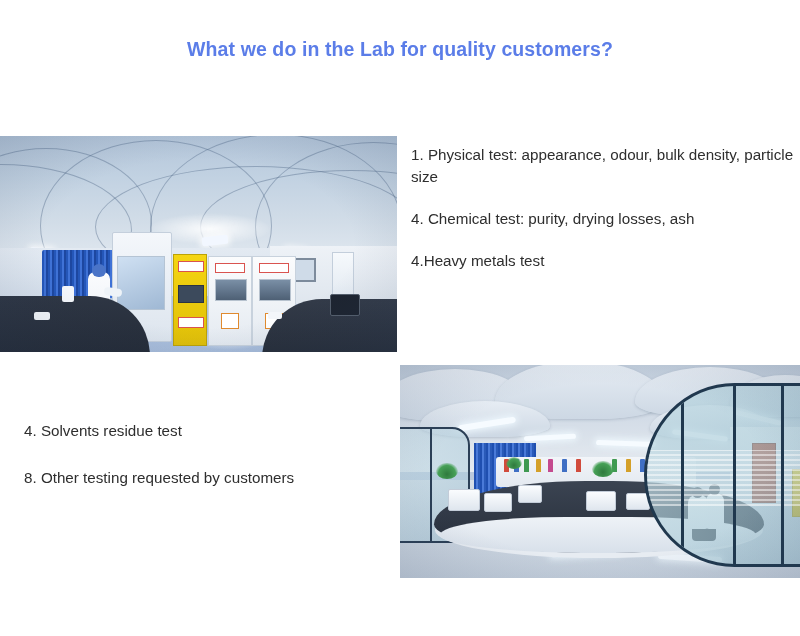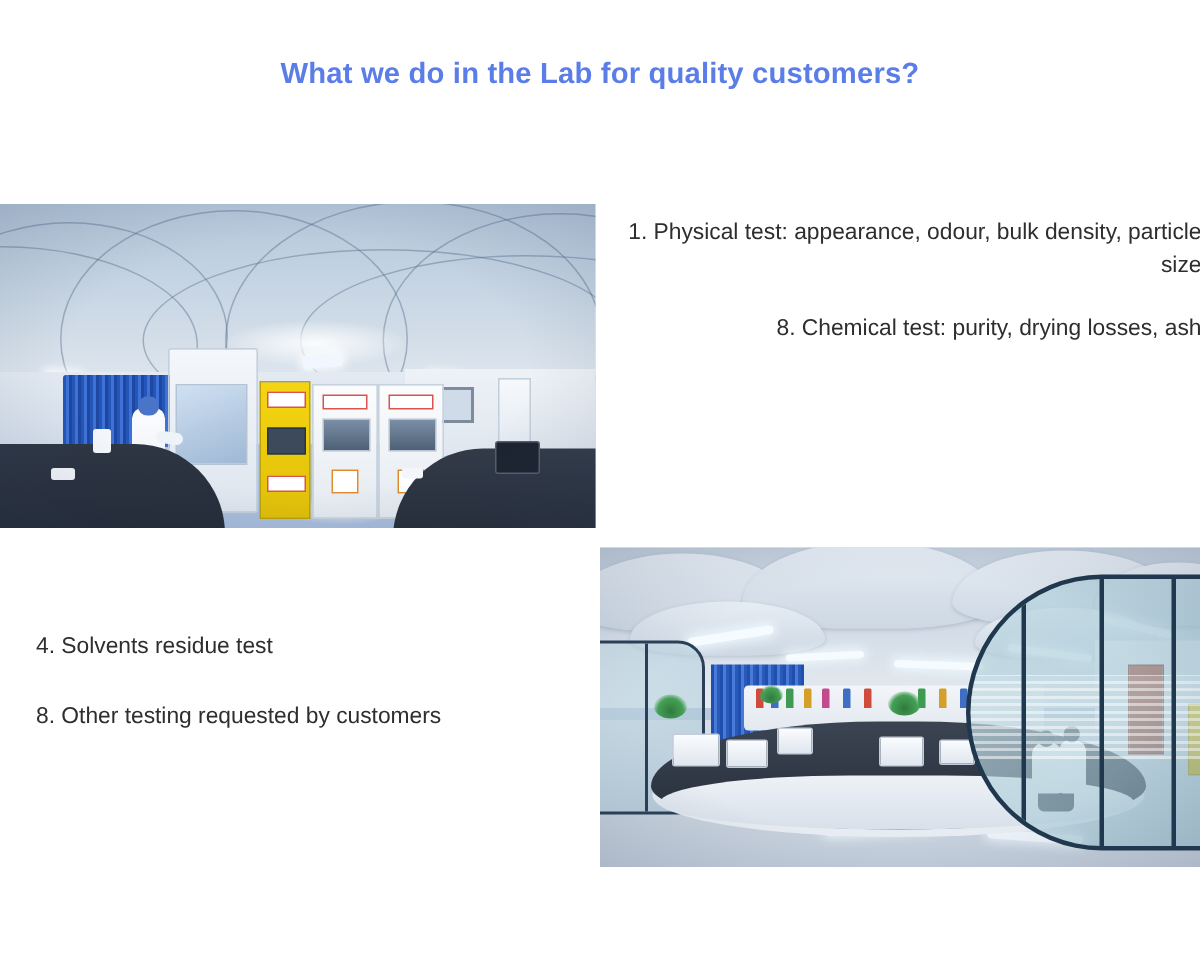--- a/index.html
+++ b/index.html
@@ -43,21 +43,21 @@
     width: 390px;
   }
   #list-bottom-left {
     left: 24px;
     top: 420px;
     width: 372px;
   }
   .list-item {
     margin: 0 0 19px 0;
   }
-  #list-top-right .list-item { margin-bottom: 20px; text-align: right; }
+  #list-top-right .list-item { margin-bottom: 20px; }
   #list-top-right .list-item:first-child { margin-bottom: 21px; }
   #list-bottom-left .list-item { margin-bottom: 25px; }
   .list-item:last-child { margin-bottom: 0; }
 
   
   .photo {
     position: absolute;
     overflow: hidden;
     background: #b9c8dc;
   }
@@ -493,21 +493,22 @@
     <div class="bench-item b2"></div>
     <div class="bench-item b3"></div>
     <div class="monitor"></div>
 
     <div class="vignette"></div>
   </div>
 </div>
 
 <div class="text-block" id="list-top-right">
   <p class="list-item">1. Physical test: appearance, odour, bulk density, particle size</p>
-  <p class="list-item">8. Chemical test: purity, drying losses, ash</p>
+  <p class="list-item">4. Chemical test: purity, drying losses, ash</p>
+  <p class="list-item">4.Heavy metals test</p>
 </div>
 
 <div class="text-block" id="list-bottom-left">
   <p class="list-item">4. Solvents residue test</p>
   <p class="list-item">8. Other testing requested by customers</p>
 </div>
 
 <div class="photo" id="photo-lab-open">
   <div class="scene">
 

